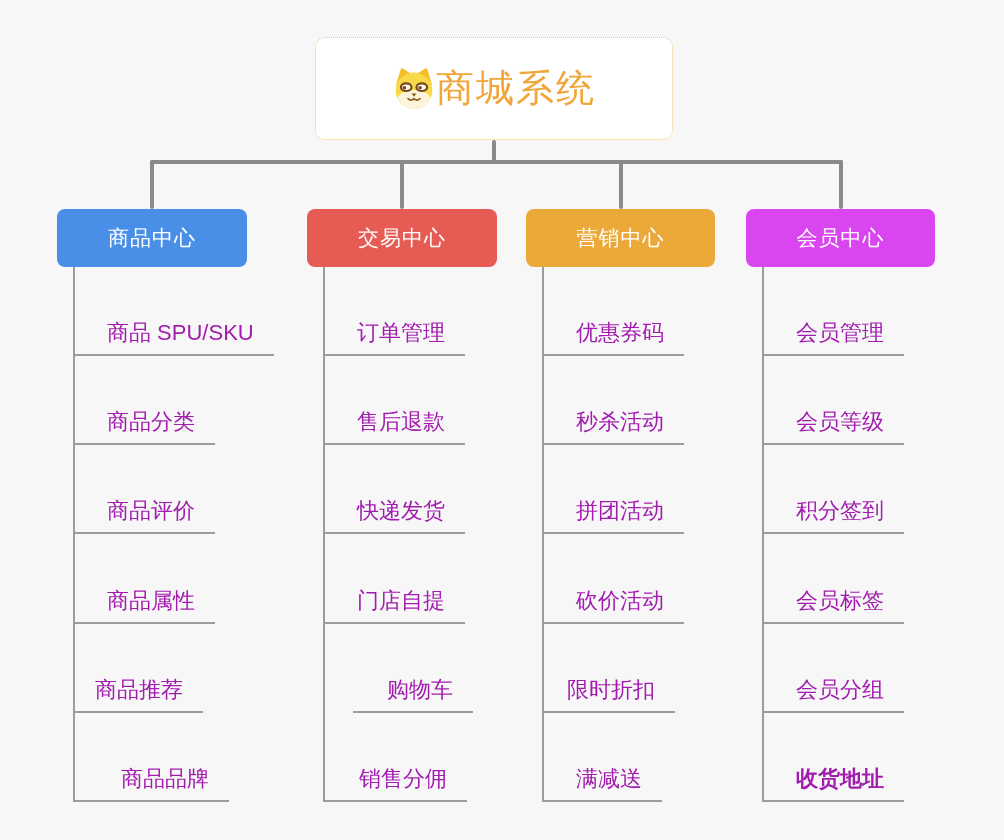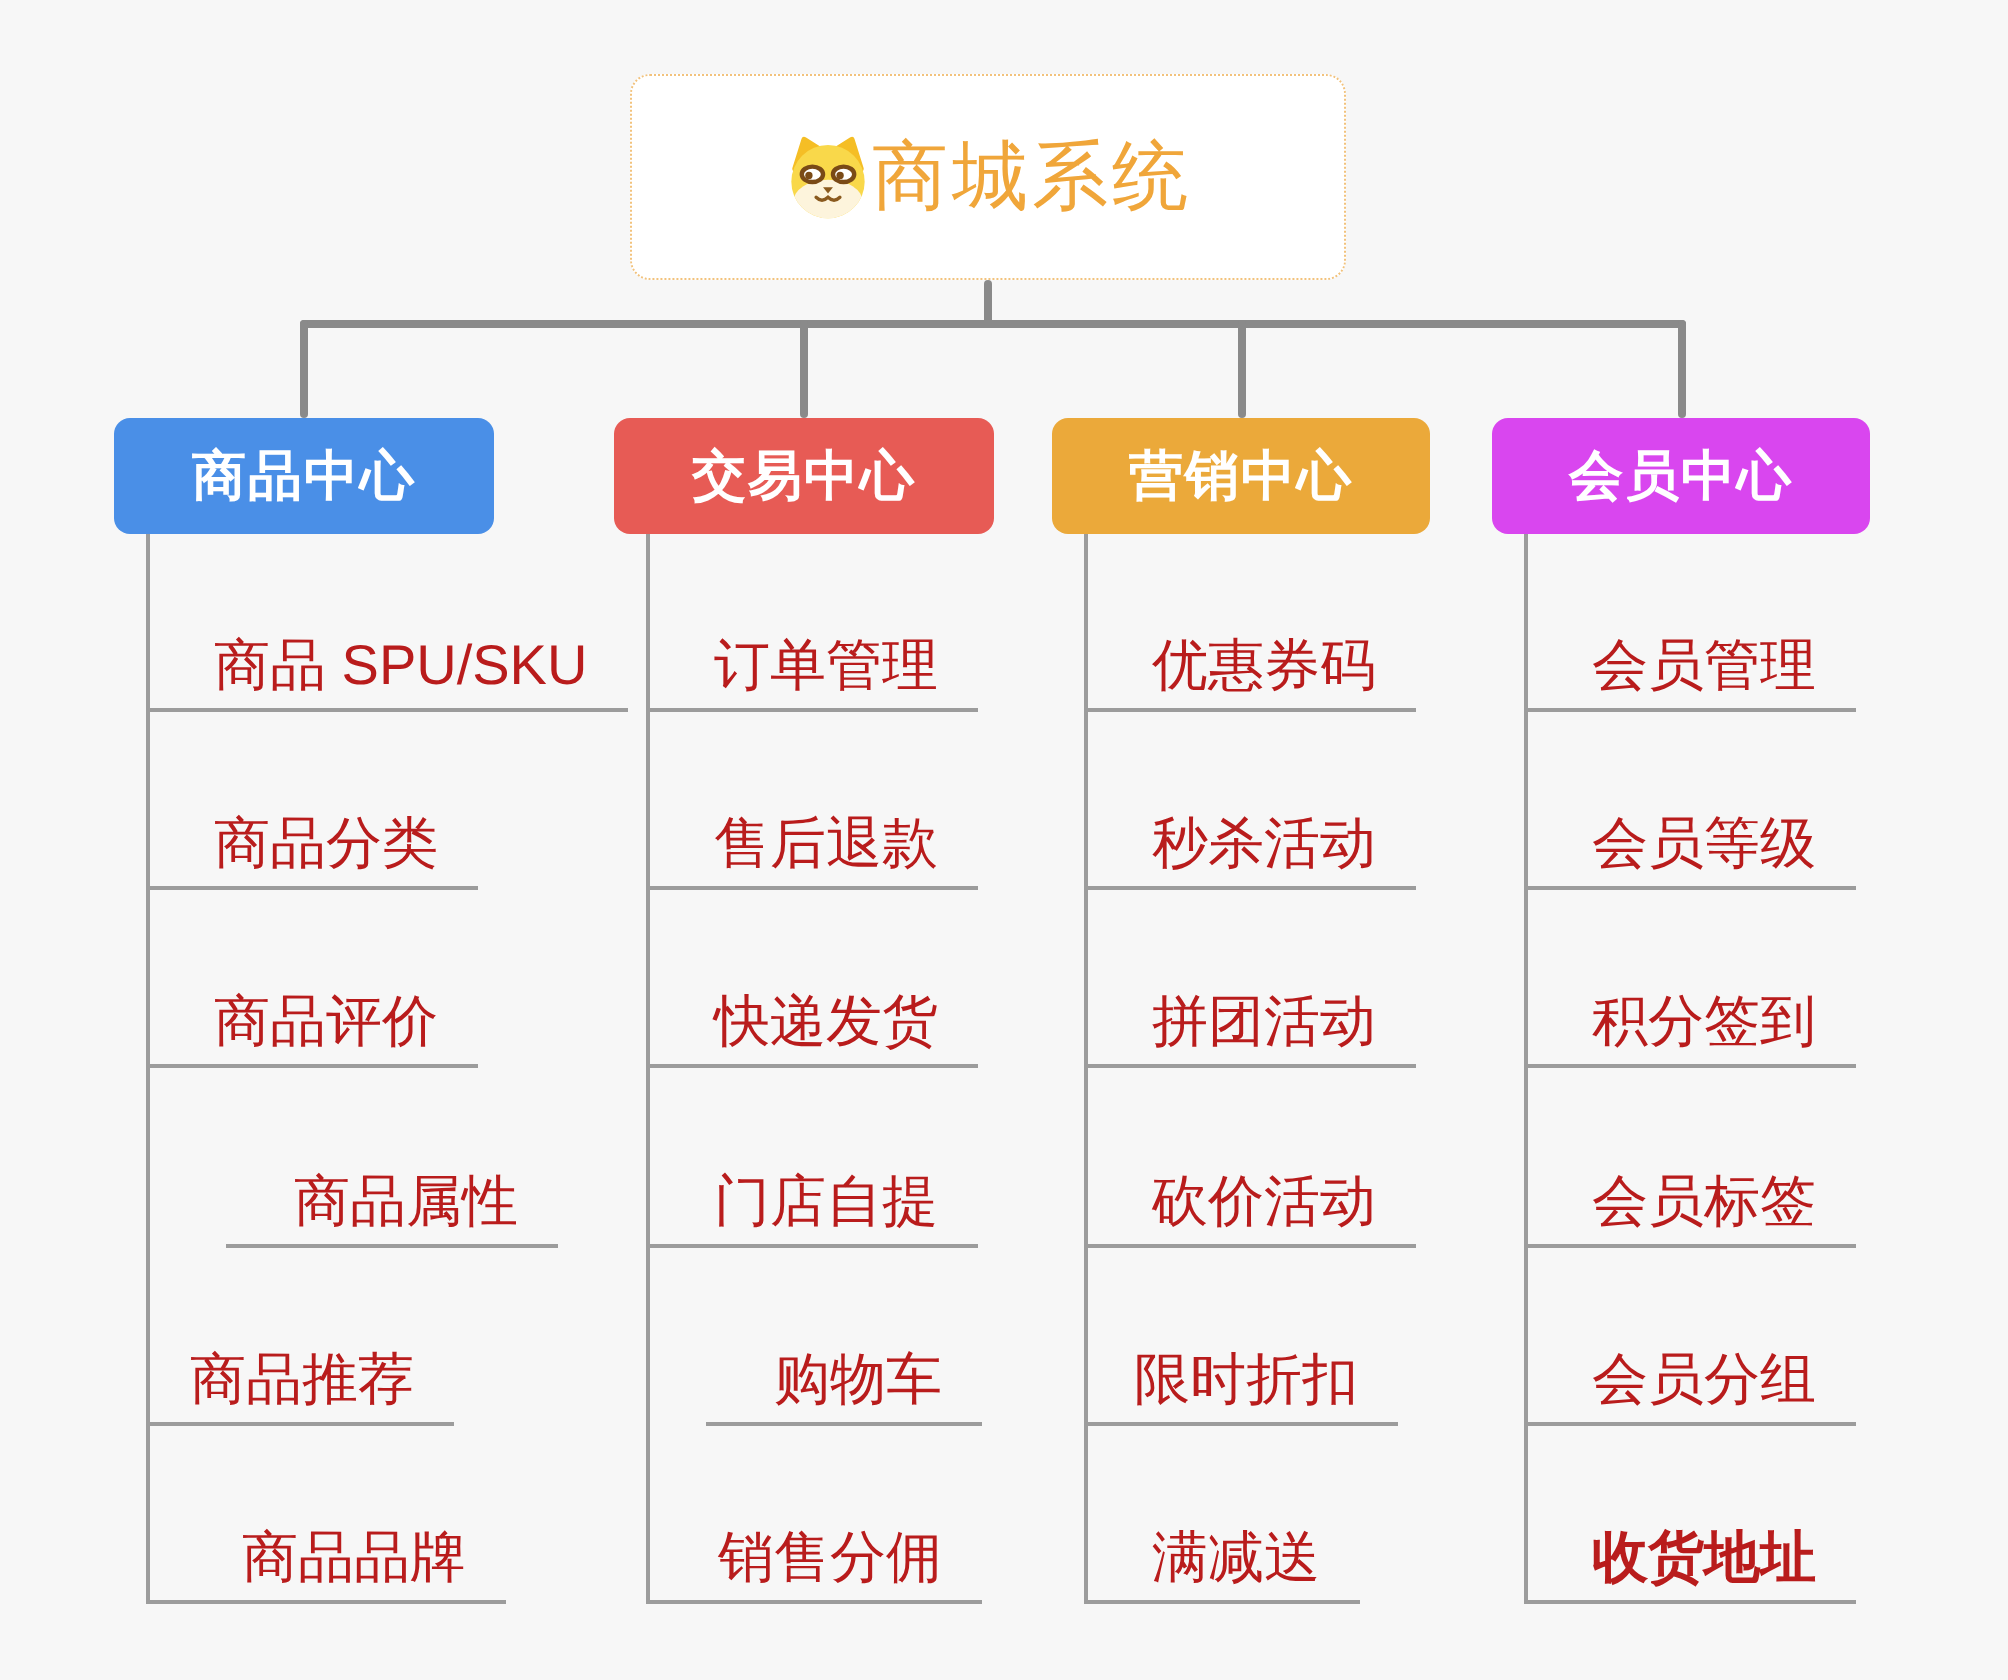--- a/index.html
+++ b/index.html
@@ -34,34 +34,33 @@
   .conn.h{height:4px;border-radius:2px;}
   .conn.v{width:4px;border-radius:2px;}
   .vline{position:absolute;width:2px;background:#9c9c9c;}
   
   .branch-box{
     position:absolute;
     height:58px;
     border-radius:8px;
     display:flex;align-items:center;justify-content:center;
     color:#ffffff;
-    font-size:27px;
+    font-size:21px;
     letter-spacing:1px;
     white-space:nowrap;
     box-sizing:border-box;
-    font-weight:bold;
   }
   
   .leaf{
     position:absolute;
     padding:0 20px 8px 34px;
     border-bottom:2px solid #9c9c9c;
-    font-size:28px;
+    font-size:22px;
     line-height:26px;
-    color:#b91c1c;
+    color:#a21caf;
     white-space:nowrap;
   }
 </style>
 </head>
 <body>
 
 <div id="canvas">
 
   <div class="root-node">
     <span style="display:inline-flex;">
@@ -95,21 +94,21 @@
       <div class="conn v" style="left: 400px; top: 160px; height: 49px;"></div>
       <div class="conn v" style="left: 618.5px; top: 160px; height: 49px;"></div>
       <div class="conn v" style="left: 838.5px; top: 160px; height: 49px;"></div>
     </div>
   <div id="branches">
       <div class="branch-box" style="left: 57px; top: 209px; width: 190px; background: rgb(74, 143, 231);">商品中心</div>
       <div class="vline" style="left: 73px; top: 267px; height: 535px;"></div>
       <div class="leaf" style="left: 73px; top: 320px;">商品 SPU/SKU</div>
       <div class="leaf" style="left: 73px; top: 409px;">商品分类</div>
       <div class="leaf" style="left: 73px; top: 498px;">商品评价</div>
-      <div class="leaf" style="left: 73px; top: 588px; margin-left: 40px;">商品属性</div>
+      <div class="leaf" style="left: 73px; top: 588px;">商品属性</div>
       <div class="leaf" style="left: 73px; top: 677px; padding-left: 22px;">商品推荐</div>
       <div class="leaf" style="left: 73px; top: 766px; padding-left: 48px;">商品品牌</div>
       <div class="branch-box" style="left: 307px; top: 209px; width: 190px; background: rgb(231, 91, 85);">交易中心</div>
       <div class="vline" style="left: 323px; top: 267px; height: 535px;"></div>
       <div class="leaf" style="left: 323px; top: 320px;">订单管理</div>
       <div class="leaf" style="left: 323px; top: 409px;">售后退款</div>
       <div class="leaf" style="left: 323px; top: 498px;">快递发货</div>
       <div class="leaf" style="left: 323px; top: 588px;">门店自提</div>
       <div class="leaf" style="left: 323px; top: 677px; margin-left: 30px;">购物车</div>
       <div class="leaf" style="left: 325px; top: 766px;">销售分佣</div>

